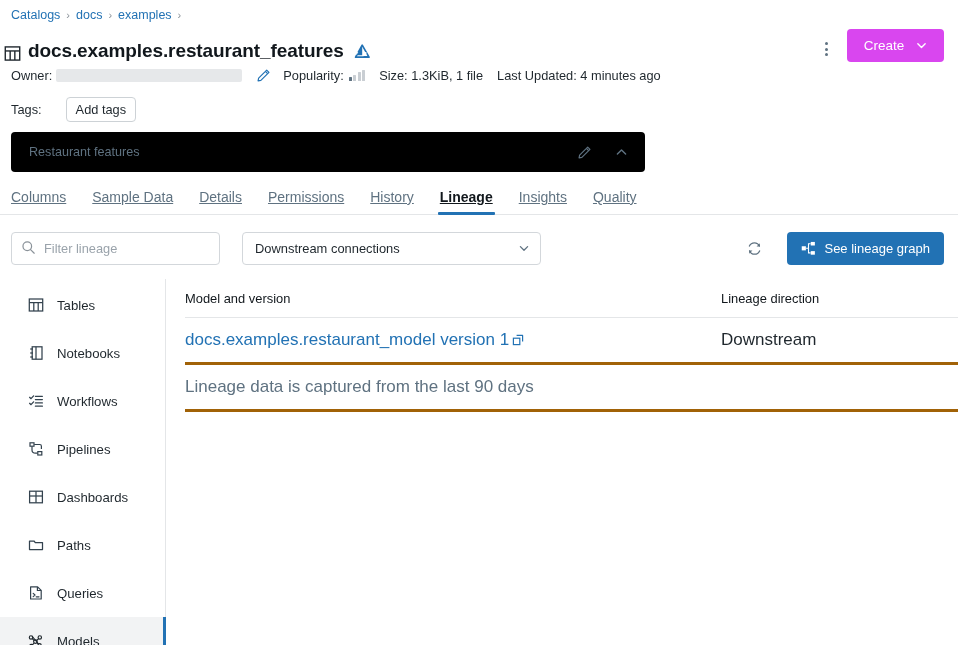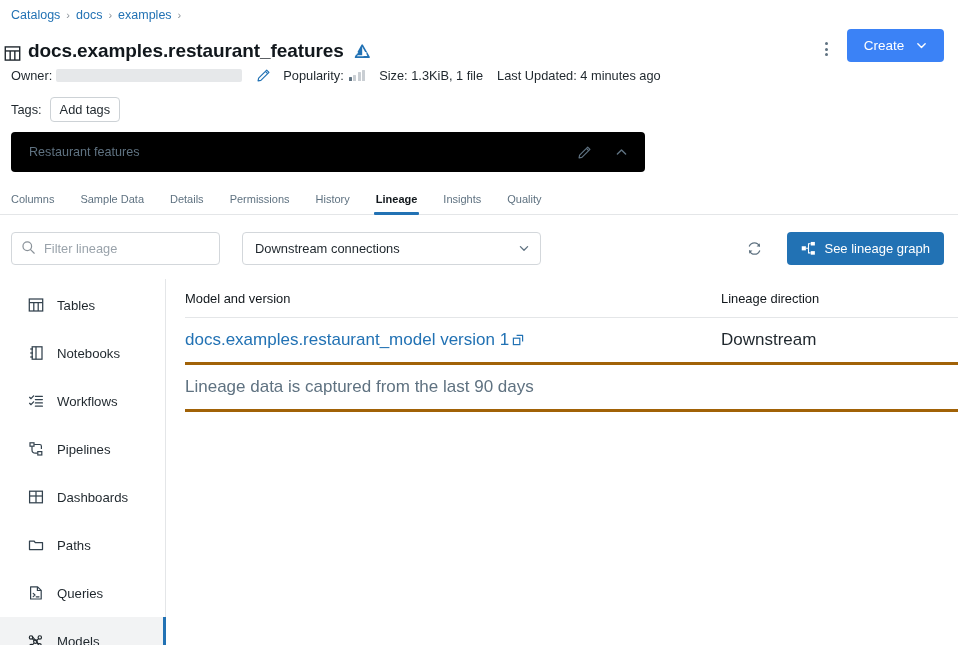--- a/index.html
+++ b/index.html
@@ -41,21 +41,21 @@
   .delta-icon { width: 20px; height: 20px; margin-left: 8px; flex: none; display:block; }
   .title-spacer { flex: 1 1 auto; }
   .kebab-btn {
     width: 26px; height: 26px; border: none; background: none;
     display: flex; flex-direction: column; align-items: center; justify-content: center;
     gap: 2.5px; cursor: pointer; margin-right: 8px; padding: 0;
   }
   .kebab-btn span { width: 3px; height: 3px; border-radius: 50%; background: #5f7281; display:block;}
   .create-btn {
     height: 33px; min-width: 97px;
-    background: #3b82f6; color: #fff;
+    background: #d946ef; color: #fff;
     border: none; border-radius: 4px;
     font-size: 13.5px; font-family: inherit;
     display: flex; align-items: center; justify-content: center;
     gap: 12px; padding: 0 13px; cursor: pointer;
   }
   .create-btn .chev { display:block; }
 
   
   .meta-row {
     display: flex; align-items: center;
@@ -72,21 +72,21 @@
   }
   .pencil-sm { margin: 0 12px 0 14px; display:block; cursor: pointer; }
   .pop-bars { display: inline-flex; align-items: flex-end; gap: 1.5px; height: 11px; margin-left: 5px; }
   .pop-bars i { width: 3px; display: block; border-radius: 0.5px; }
   .meta-sep { width: 14px; display: inline-block; }
 
   
   .tags-row {
     display: flex; align-items: center;
     padding: 0 11px; height: 26px;
-    font-size: 12.8px; margin-top: 9px;
+    font-size: 12.8px; margin-top: 9px; gap: 16px;
   }
   .add-tags-btn {
     margin-left: 8px; height: 25px;
     border: 1px solid #cdd2d6; border-radius: 4px;
     background: #fff; font-size: 12.8px; font-family: inherit;
     color: #1f272d; padding: 0 9px; cursor: pointer;
   }
 
   
   .desc-panel {
@@ -104,24 +104,25 @@
 
   
   .tabs {
     display: flex; align-items: flex-end;
     height: 32px; margin-top: 11px;
     padding-left: 11px;
     border-bottom: 1px solid #e4e6e8;
     width: 958px;
   }
   .tab {
-    font-size: 11px; color: #5f7281;
+    font-size: 14px; color: #5f7281;
     padding: 0 0 9px 0; margin-right: 26px;
     cursor: pointer; position: relative;
     white-space: nowrap;
+    text-decoration: underline;
   }
   .tab.active { color: #11171c; font-weight: bold; }
   .tab.active::after {
     content: ""; position: absolute;
     left: -2px; right: -2px; bottom: -1px;
     height: 3px; background: #2272b4; border-radius: 1px;
   }
 
   
   .toolbar {

